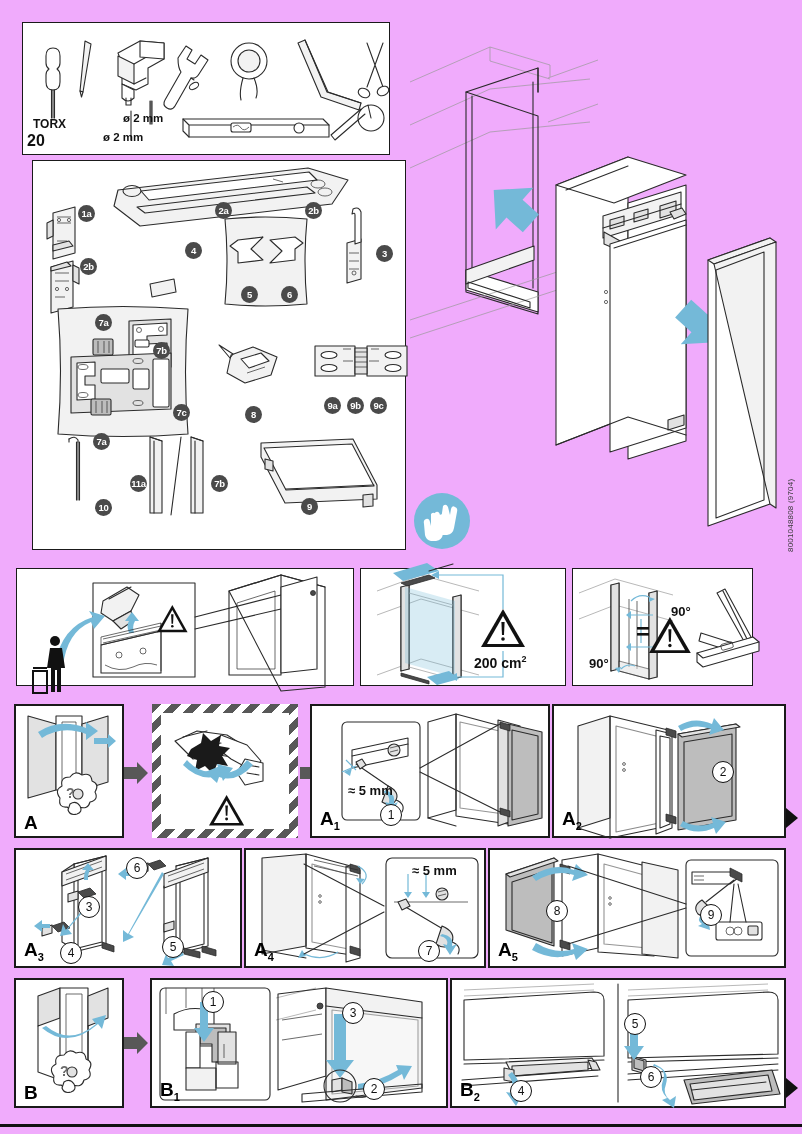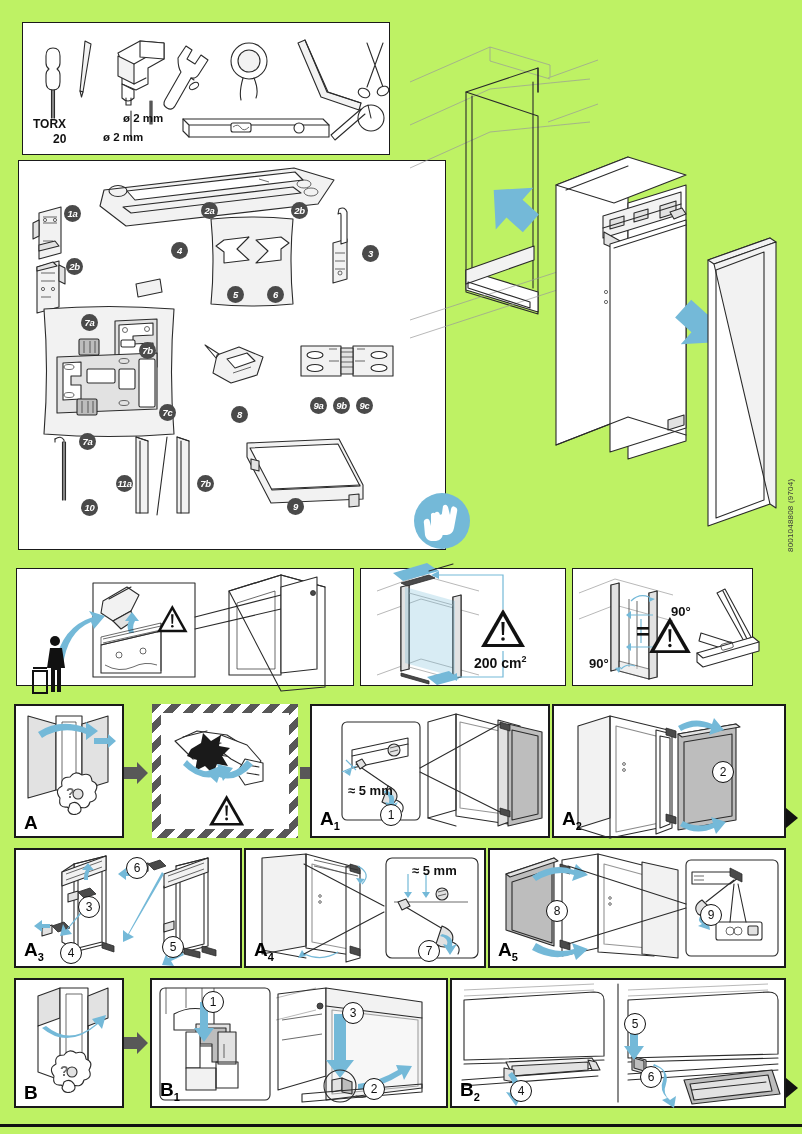--- a/index.html
+++ b/index.html
@@ -6,21 +6,21 @@
   * { box-sizing: border-box; }
   html, body {
     margin: 0; padding: 0;
     background: #ffffff;
     font-family: "Liberation Sans", sans-serif;
   }
   #page {
     position: relative;
     width: 802px;
     height: 1134px;
-    background: #bef264;
+    background: #f0abfc;
     overflow: hidden;
   }
   .box {
     position: absolute;
     border: 1.5px solid #1a1a1a;
     background: #ffffff;
   }
   .box.thick { border-width: 2px; }
   .nb { position: absolute; border: none; }
 
@@ -188,26 +188,26 @@
       </g>
 
       <g>
         <circle class="fillW" cx="348" cy="95" r="13"></circle>
         <path class="ln" d="M338 86 l-30 26 l4 5 l30 -26"></path>
         <path class="ln" d="M345 82 l3 13"></path>
       </g>
     </svg>
 
     <div class="lbl" style="left:10px; top:95px; font-size:12px;">TORX</div>
-    <div class="lbl" style="left:30px; top:110px; font-size:12px;">20</div>
+    <div class="lbl" style="left:4px; top:110px; font-size:16px;">20</div>
     <div class="lbl" style="left:100px; top:89px; font-size:11.5px;">ø 2 mm</div>
     <div class="lbl" style="left:80px; top:108px; font-size:11.5px;">ø 2 mm</div>
   </div>
 
-  <div class="box" style="left:18px; top:160px; width:428px; height:390px;font-style:italic;">
+  <div class="box" style="left:32px; top:160px; width:374px; height:390px;">
     <svg width="366" height="388" viewBox="0 0 366 388">
 
       <g>
         <path class="fillL" d="M20 52 l22 -6 l0 46 l-22 6 z"></path>
         <path class="fillM" d="M14 62 l6 -3 l0 16 l-6 3 z"></path>
         <path class="fillM" d="M20 84 l16 -4 l4 5 l-20 5 z"></path>
         <path class="lnT" d="M24 56 h14 M24 62 h14 M24 80 h10"></path>
         <circle class="lnT" cx="26" cy="59" r="1.6"></circle>
         <circle class="lnT" cx="36" cy="59" r="1.6"></circle>
       </g>

